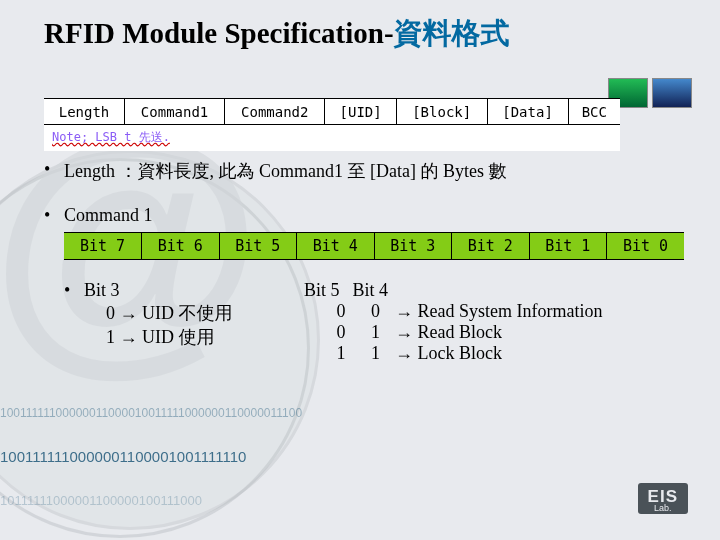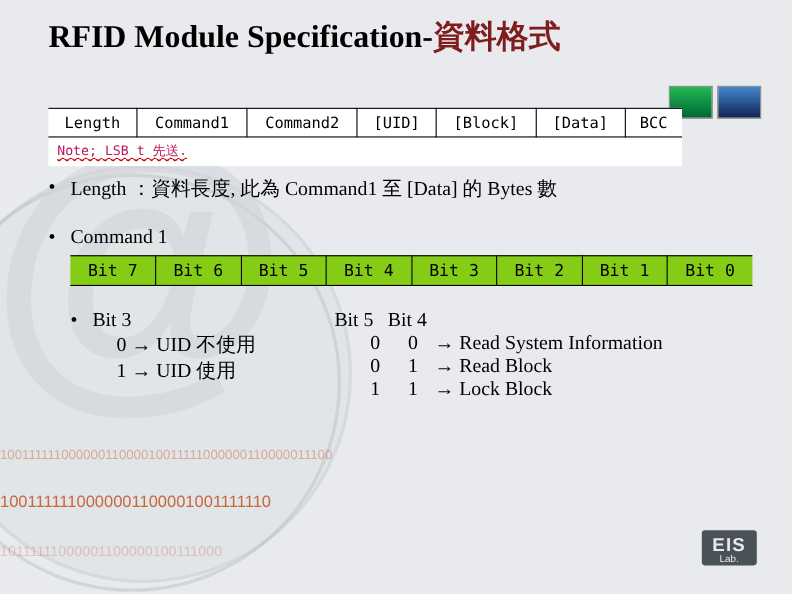--- a/index.html
+++ b/index.html
@@ -40,21 +40,21 @@
     top: 80px;
     font-weight: bold;
     font-family: Arial, sans-serif;
     opacity: 0.6;
   }
   .binary {
     position: absolute;
     bottom: 18px;
     left: 0;
     font-family: Arial, sans-serif;
-    color: #c2410c;
+    color: #0c4a6e;
     line-height: 1.05;
     font-size: 14px;
     white-space: pre;
     opacity: 0.9;
   }
   .binary .b1 { font-size: 12px; opacity: 0.4; }
   .binary .b2 { font-size: 15px; font-weight: normal; opacity: 0.85; }
   .binary .b3 { font-size: 13px; opacity: 0.25; }
   .thumbs {
     position: absolute;
@@ -86,42 +86,42 @@
   .content {
     position: relative;
     z-index: 5;
     padding: 14px 36px 0 44px;
   }
   .title {
     font-size: 29px;
     font-weight: bold;
     color: #000;
   }
-  .title-red { color: #7f1d1d; margin-top: 46px; }
+  .title-red { color: #0369a1; margin-top: 46px; }
   .tbl {
     margin-top: 44px;
     width: 576px;
     background: #fff;
     border-collapse: collapse;
     font-family: "SimSun", monospace;
     font-size: 14px;
   }
   .tbl td {
     border: 1px solid #000;
     padding: 4px 10px;
     text-align: center;
     height: 26px;
   }
   .tbl td:first-child { border-left: none; }
   .tbl td:last-child { border-right: none; }
   .note-row td {
     border: none;
     text-align: left;
     padding: 4px 8px;
-    color: #be185d;
+    color: #8b5cf6;
     font-size: 12px;
   }
   .bullet {
     font-size: 18px;
     margin-top: 8px;
     position: relative;
     padding-left: 20px;
   }
   .bullet::before {
     content: "•";

